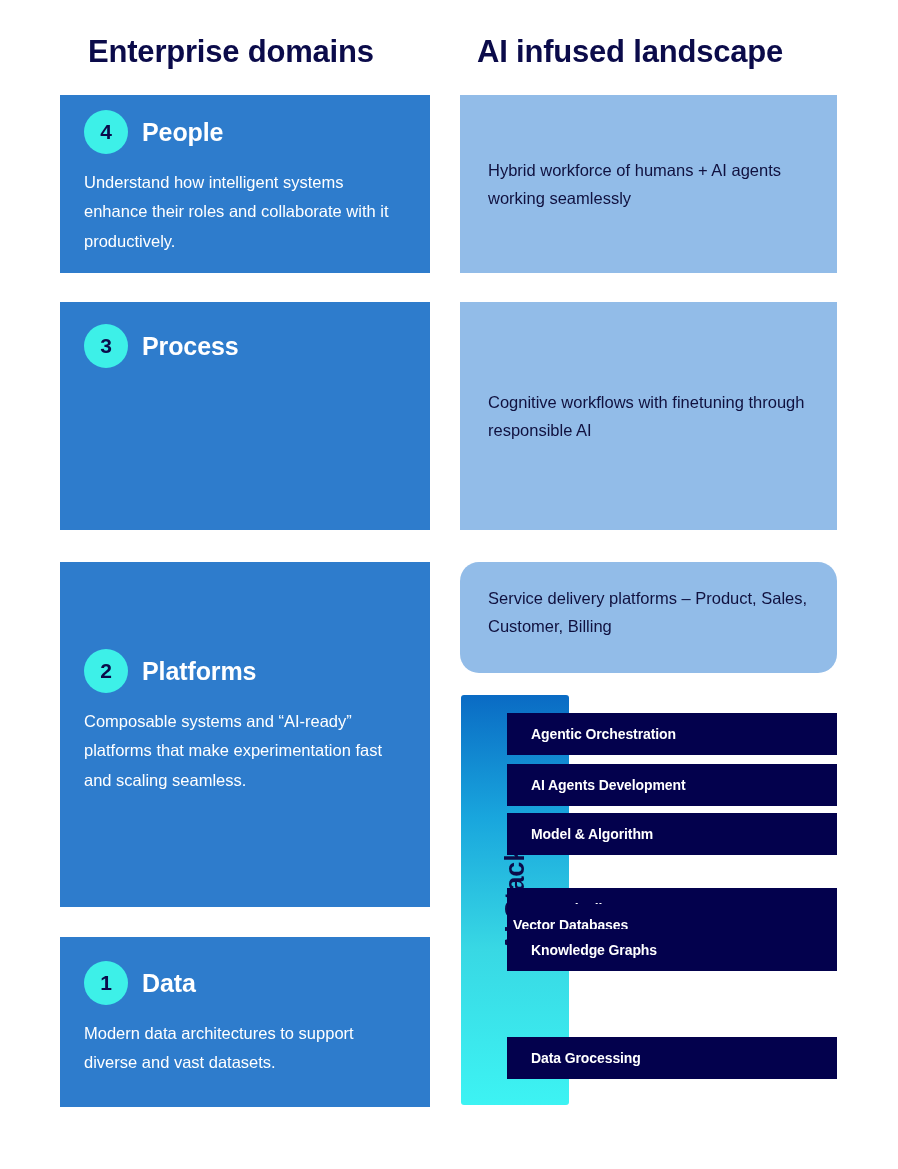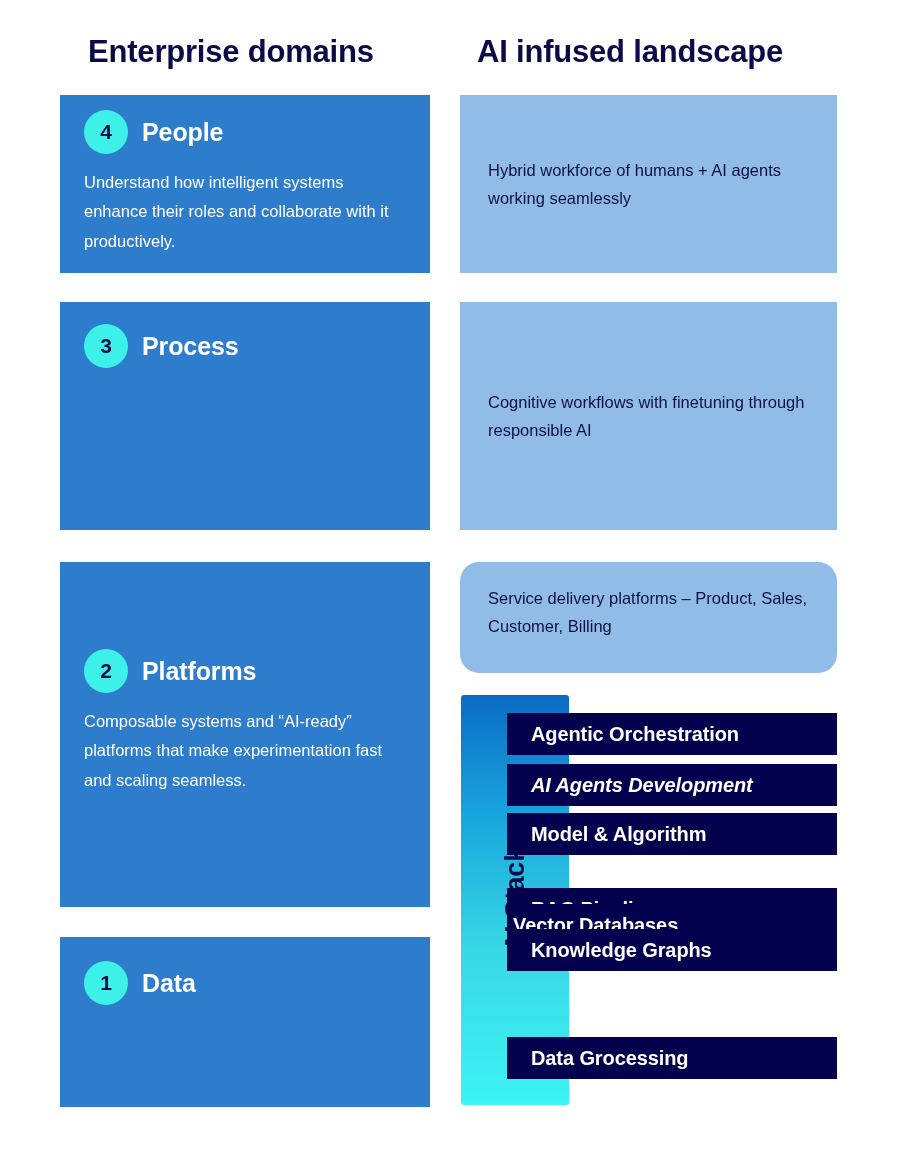--- a/index.html
+++ b/index.html
@@ -140,21 +140,21 @@
     position: absolute;
     left: 507px;
     width: 330px;
     height: 42px;
     background: #03014d;
     display: flex;
     align-items: center;
     padding-left: 24px;
     box-sizing: border-box;
     color: #ffffff;
-    font-size: 20px;
+    font-size: 14px;
     font-weight: 700;
     letter-spacing: -0.1px;
   }
 </style>
 </head>
 <body>
 
 <div class="canvas">
 
   <div class="col-heading left">Enterprise domains</div>
@@ -181,20 +181,21 @@
       <div class="card-title">Platforms</div>
     </div>
     <div class="card-body">Composable systems and “AI-ready” platforms that make experimentation fast and scaling seamless.</div>
   </div>
 
   <div class="domain-card" id="card-data">
     <div class="card-head">
       <div class="badge">1</div>
       <div class="card-title">Data</div>
     </div>
+    <div class="card-body">Modern data architectures to support diverse and vast datasets.</div>
   </div>
 
   <div class="landscape-panel" id="panel-people">
     <span>Hybrid workforce of humans + AI agents working seamlessly</span>
   </div>
 
   <div class="landscape-panel" id="panel-process">
     <span>Cognitive workflows with finetuning through responsible AI</span>
   </div>
 
@@ -203,21 +204,21 @@
   </div>
 
   <div class="ai-stack-rail">
     <div class="ai-stack-label">AI Stack</div>
   </div>
 
   <div id="stack-bars">
       <div class="stack-bar" style="top: 713px;">
         <span>Agentic Orchestration</span>
       </div>
-      <div class="stack-bar" style="top: 764px; font-style: italic;">
+      <div class="stack-bar" style="top: 764px;">
         <span>AI Agents Development</span>
       </div>
       <div class="stack-bar" style="top: 813px;">
         <span>Model &amp; Algorithm</span>
       </div>
       <div class="stack-bar" style="top: 888px;">
         <span>RAG Pipeline</span>
       </div>
       <div class="stack-bar" style="top: 904px; padding-left: 6px;">
         <span>Vector Databases</span>

